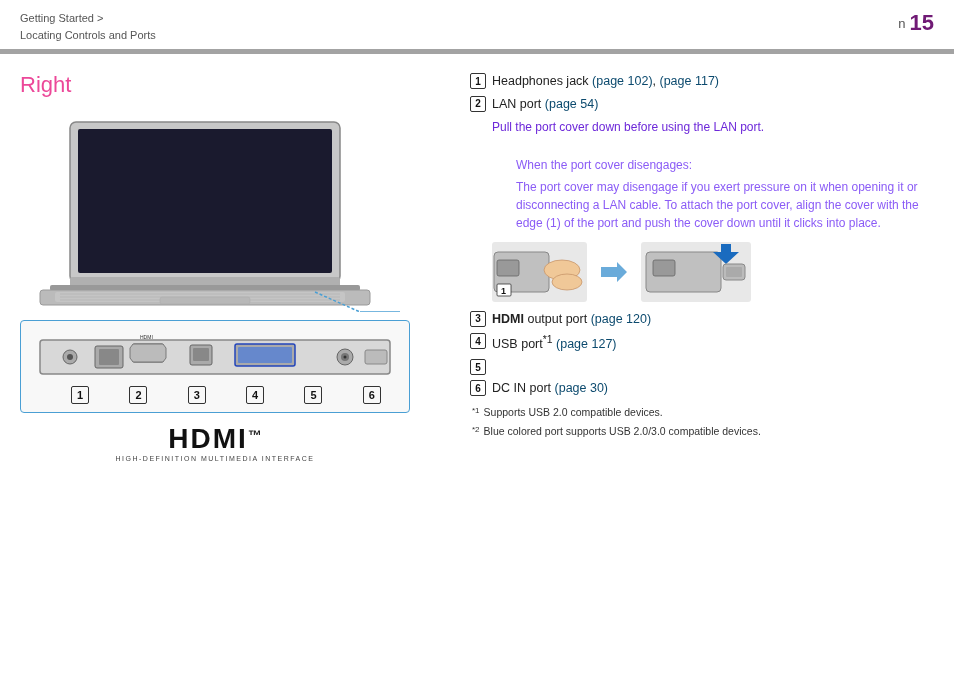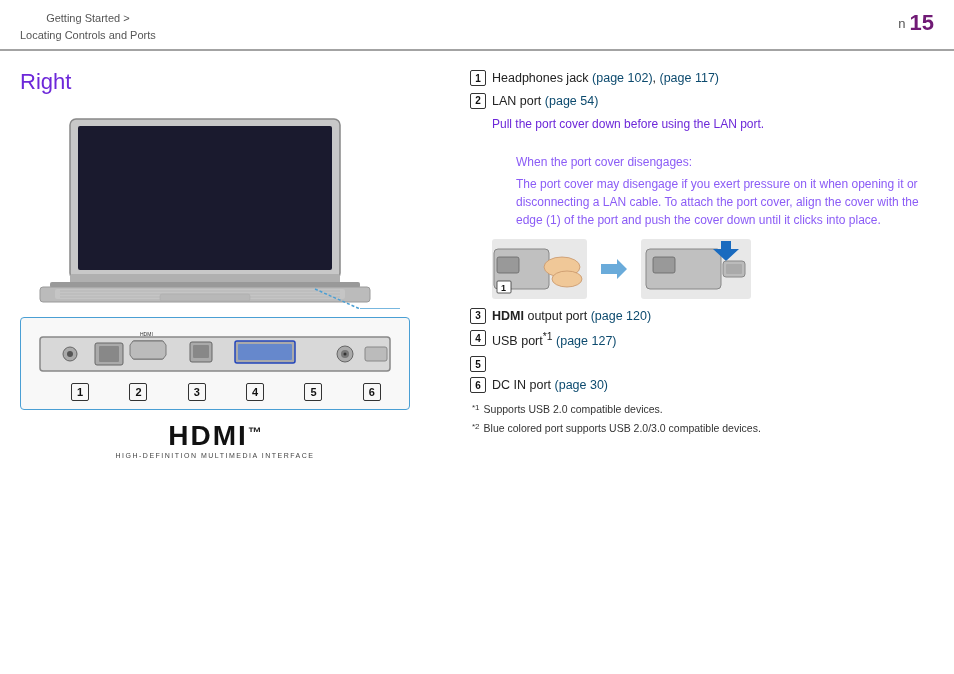--- a/index.html
+++ b/index.html
@@ -10,25 +10,24 @@
       font-family: Arial, sans-serif;
       font-size: 13px;
       color: #222;
       overflow: hidden;
       position: relative;
     }
 
     
     .header {
       padding: 10px 20px 6px 20px;
-      border-bottom: 2px solid #a3a3a3;
+      border-bottom: 5px solid #a3a3a3;
       display: flex;
       justify-content: space-between;
       align-items: flex-start;
-      text-align: center;
     }
     .header-breadcrumb {
       font-size: 11px;
       color: #555;
       line-height: 1.5;
     }
     .header-page-num {
       font-size: 22px;
       font-weight: bold;
       color: #701a75;
@@ -48,21 +47,21 @@
     }
 
     
     .left-panel {
       width: 430px;
       flex-shrink: 0;
     }
 
     .section-title {
       font-size: 22px;
-      color: #6d28d9;
+      color: #ec4899;
       margin-bottom: 14px;
       font-weight: normal;
     }
 
     .laptop-diagram {
       width: 380px;
       height: 200px;
       position: relative;
       margin-bottom: 8px;
     }

